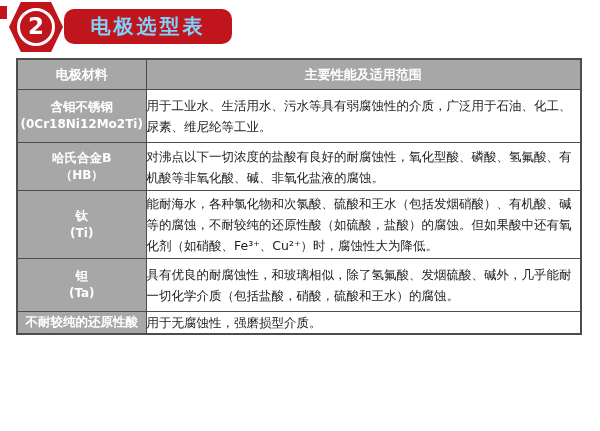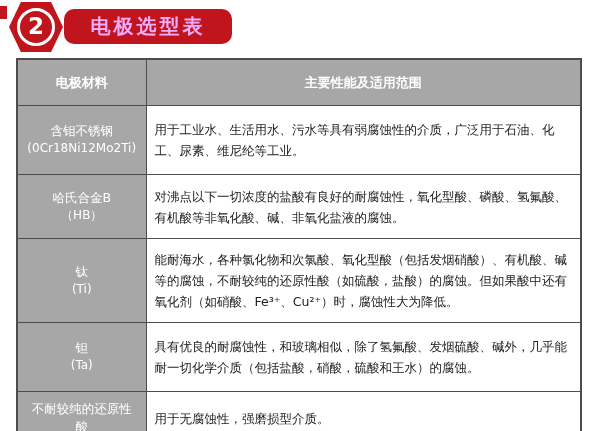--- a/index.html
+++ b/index.html
@@ -34,44 +34,44 @@
     transform:translateY(-1px);
   }
 
   
   .banner{
     position:absolute;left:64px;top:9px;width:168px;height:35px;
     background:#c0151d;border-radius:10px;
     display:flex;align-items:center;justify-content:center;
   }
   .banner span{
-    color:#f0abfc;font-size:20px;font-weight:bold;letter-spacing:3px;
+    color:#7dd3fc;font-size:20px;font-weight:bold;letter-spacing:3px;
   }
 
   
   table.sel{
     position:absolute;left:16px;top:58px;width:564px;
     border-collapse:collapse;table-layout:fixed;
     border:2px solid #4d4d4d;
   }
   table.sel col.c1{width:129px;}
   table.sel col.c2{width:435px;}
   table.sel th, table.sel td{
     border:1px solid #4d4d4d;
-    padding:8px;
+    padding:0;
     vertical-align:middle;
   }
   th.hd{
     background:#a7a7a7;color:#ffffff;
     font-size:13px;font-weight:bold;text-align:center;
     height:29px;
   }
   td.mat{
     background:#a7a7a7;color:#ffffff;
-    font-size:12.5px;font-weight:normal;text-align:center;
+    font-size:12.5px;font-weight:bold;text-align:center;
     line-height:1.45;
   }
   td.mat .sub{font-size:12px;}
   td.desc{
     background:#ffffff;color:#1c1c1c;
     font-size:12.5px;font-weight:normal;text-align:left;
     line-height:21px;
     padding:3px 9px 3px 10px;
   }
   tr.r1 td{height:52px;}
@@ -123,21 +123,21 @@
           <div>哈氏合金B</div>
           <div class="sub">（HB）</div>
         </td>
         <td class="desc">对沸点以下一切浓度的盐酸有良好的耐腐蚀性，氧化型酸、磷酸、氢氟酸、有机酸等非氧化酸、碱、非氧化盐液的腐蚀。</td>
       </tr>
       <tr class="r4">
         <td class="mat">
           <div>钛</div>
           <div class="sub">(Ti)</div>
         </td>
-        <td class="desc">能耐海水，各种氯化物和次氯酸、氧化型酸（包括发烟硝酸）、有机酸、碱等的腐蚀，不耐较纯的还原性酸（如硫酸，盐酸）的腐蚀。但如果酸中还有氧化剂（如硝酸、Fe³⁺、Cu²⁺）时，腐蚀性大为降低。</td>
+        <td class="desc">能耐海水，各种氯化物和次氯酸、硫酸和王水（包括发烟硝酸）、有机酸、碱等的腐蚀，不耐较纯的还原性酸（如硫酸，盐酸）的腐蚀。但如果酸中还有氧化剂（如硝酸、Fe³⁺、Cu²⁺）时，腐蚀性大为降低。</td>
       </tr>
       <tr class="r5">
         <td class="mat">
           <div>钽</div>
           <div class="sub">(Ta)</div>
         </td>
         <td class="desc">具有优良的耐腐蚀性，和玻璃相似，除了氢氟酸、发烟硫酸、碱外，几乎能耐一切化学介质（包括盐酸，硝酸，硫酸和王水）的腐蚀。</td>
       </tr>
       <tr class="r6">
         <td class="mat">

